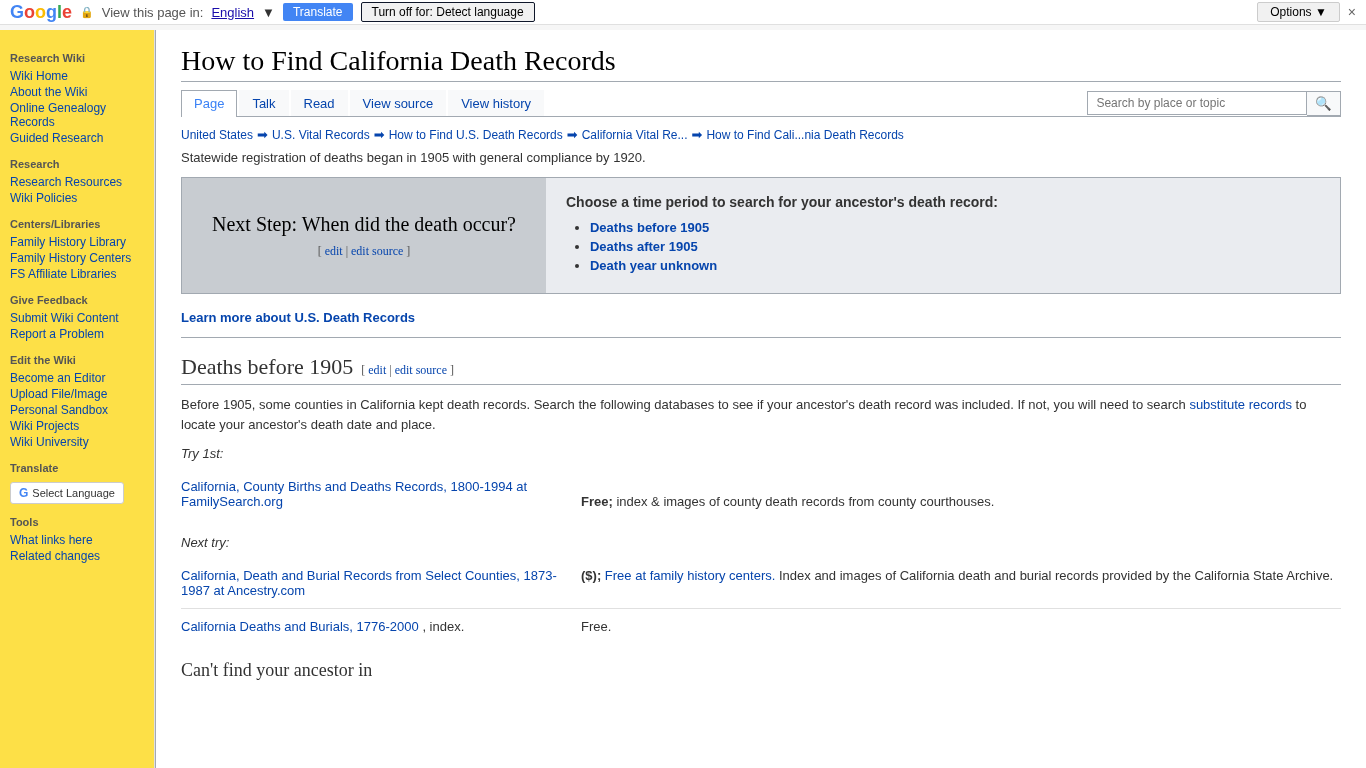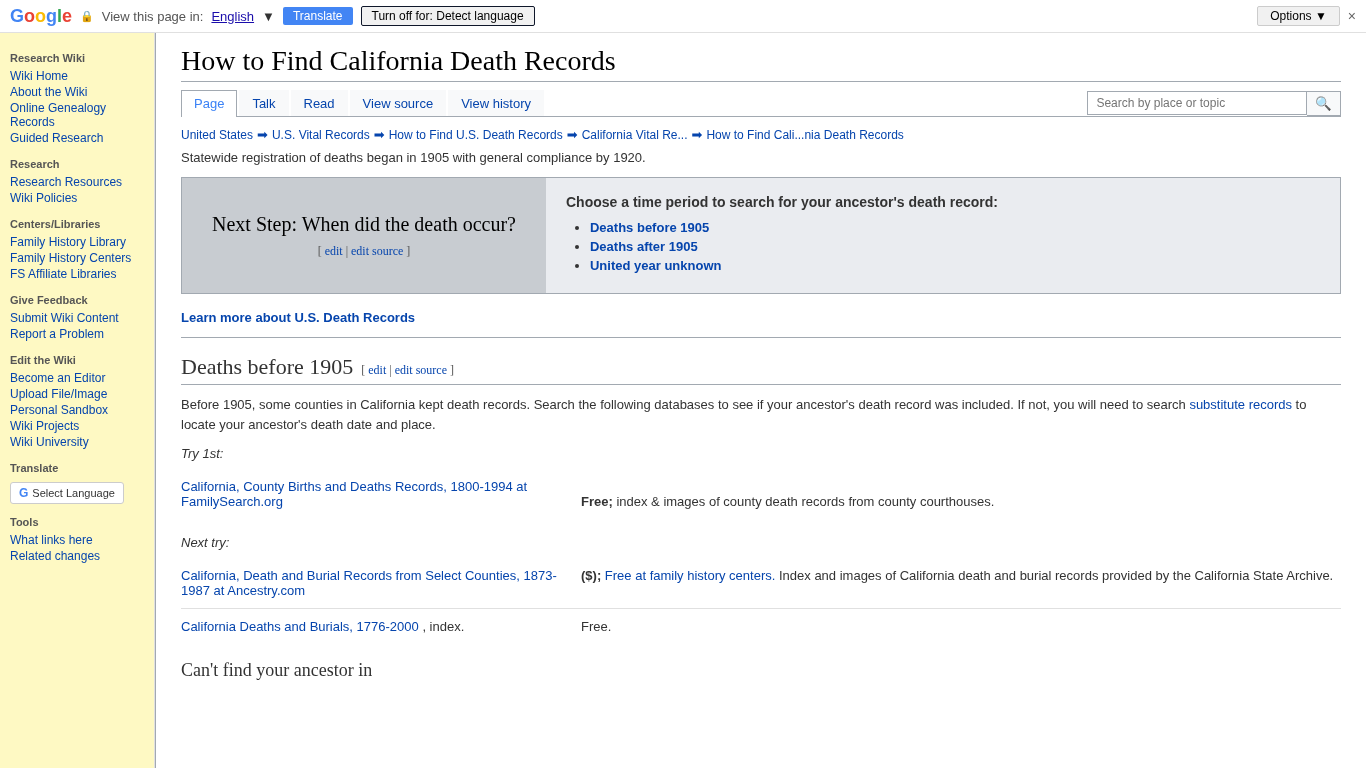--- a/index.html
+++ b/index.html
@@ -10,21 +10,21 @@
       background: #fff;
       border-bottom: 1px solid #e0e0e0;
       padding: 4px 10px;
       display: flex;
       align-items: center;
       gap: 8px;
       font-size: 13px;
       position: fixed;
       top: 0; left: 0; right: 0;
       z-index: 100;
-      height: 33px;
+      height: 25px;
     }
     #translate-bar .google-logo { font-size: 18px; font-weight: bold; }
     #translate-bar .google-logo span:nth-child(1) { color: #4285F4; }
     #translate-bar .google-logo span:nth-child(2) { color: #EA4335; }
     #translate-bar .google-logo span:nth-child(3) { color: #FBBC05; }
     #translate-bar .google-logo span:nth-child(4) { color: #4285F4; }
     #translate-bar .google-logo span:nth-child(5) { color: #34A853; }
     #translate-bar .google-logo span:nth-child(6) { color: #EA4335; }
     #translate-bar .lock-icon { font-size: 11px; color: #888; }
     #translate-bar .view-text { color: #555; }
@@ -67,21 +67,21 @@
     #page-wrapper {
       display: flex;
       margin-top: 30px;
       min-height: calc(768px - 30px);
     }
 
     
     #sidebar {
       width: 155px;
       min-width: 155px;
-      background: #fef9c3;
+      background: #fde047;
       padding: 10px 0 10px 10px;
       font-size: 12px;
       border-right: 1px solid #e0e0e0;
     }
     .sidebar-section-title {
       font-size: 11px;
       font-weight: bold;
       color: #555;
       margin: 12px 0 4px 0;
     }
@@ -393,21 +393,21 @@
       <div class="infobox-right">
         <div class="choose-title">Choose a time period to search for your ancestor's death record:</div>
         <ul>
           <li>
             <a>Deaths before 1905</a>
           </li>
           <li>
             <a>Deaths after 1905</a>
           </li>
           <li>
-            <a>United year unknown</a>
+            <a>Death year unknown</a>
           </li>
         </ul>
       </div>
     </div>
 
     <a class="learn-more">Learn more about U.S. Death Records</a>
     <hr>
 
     <div class="section-heading">
       <span>Deaths before 1905</span>

